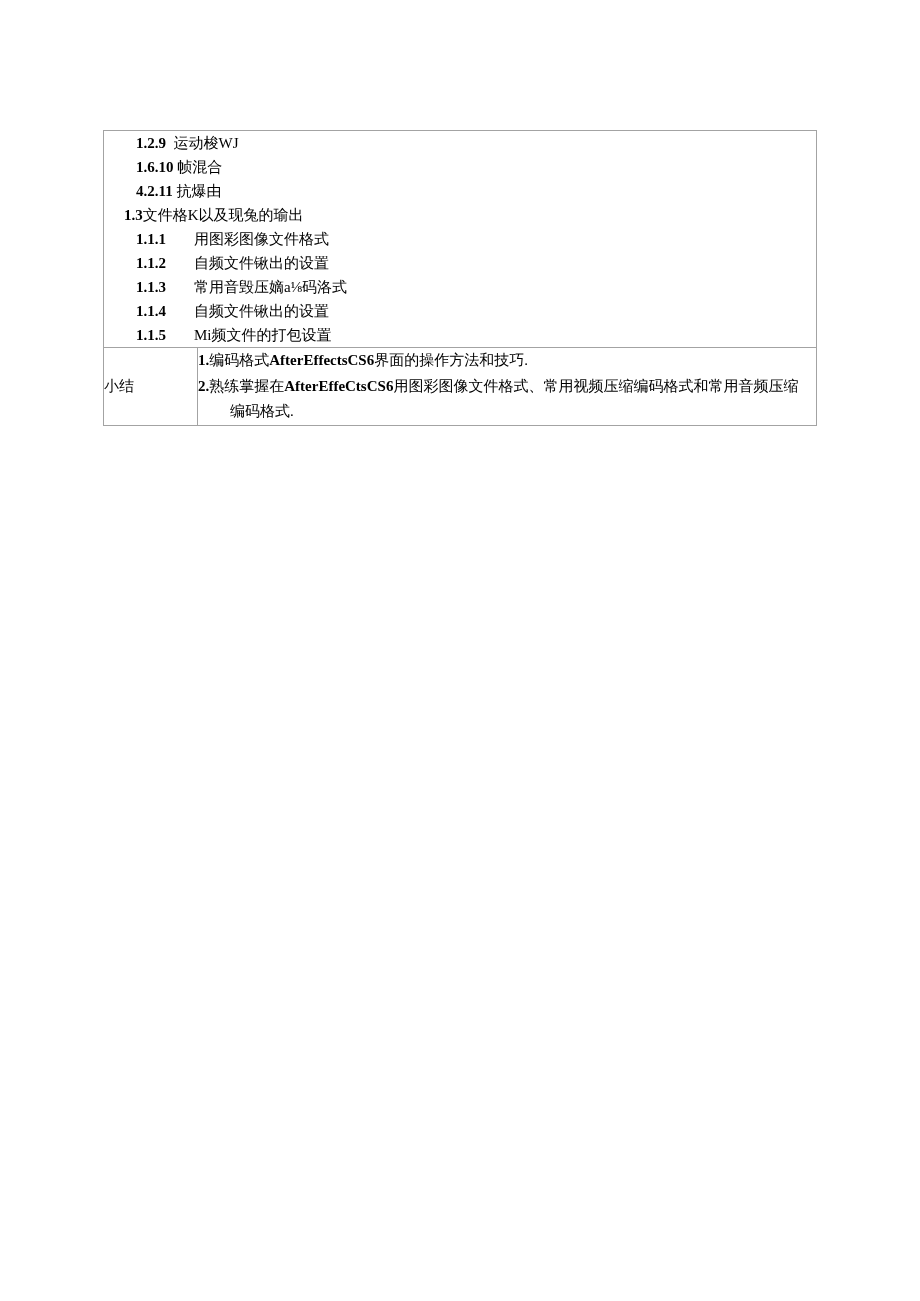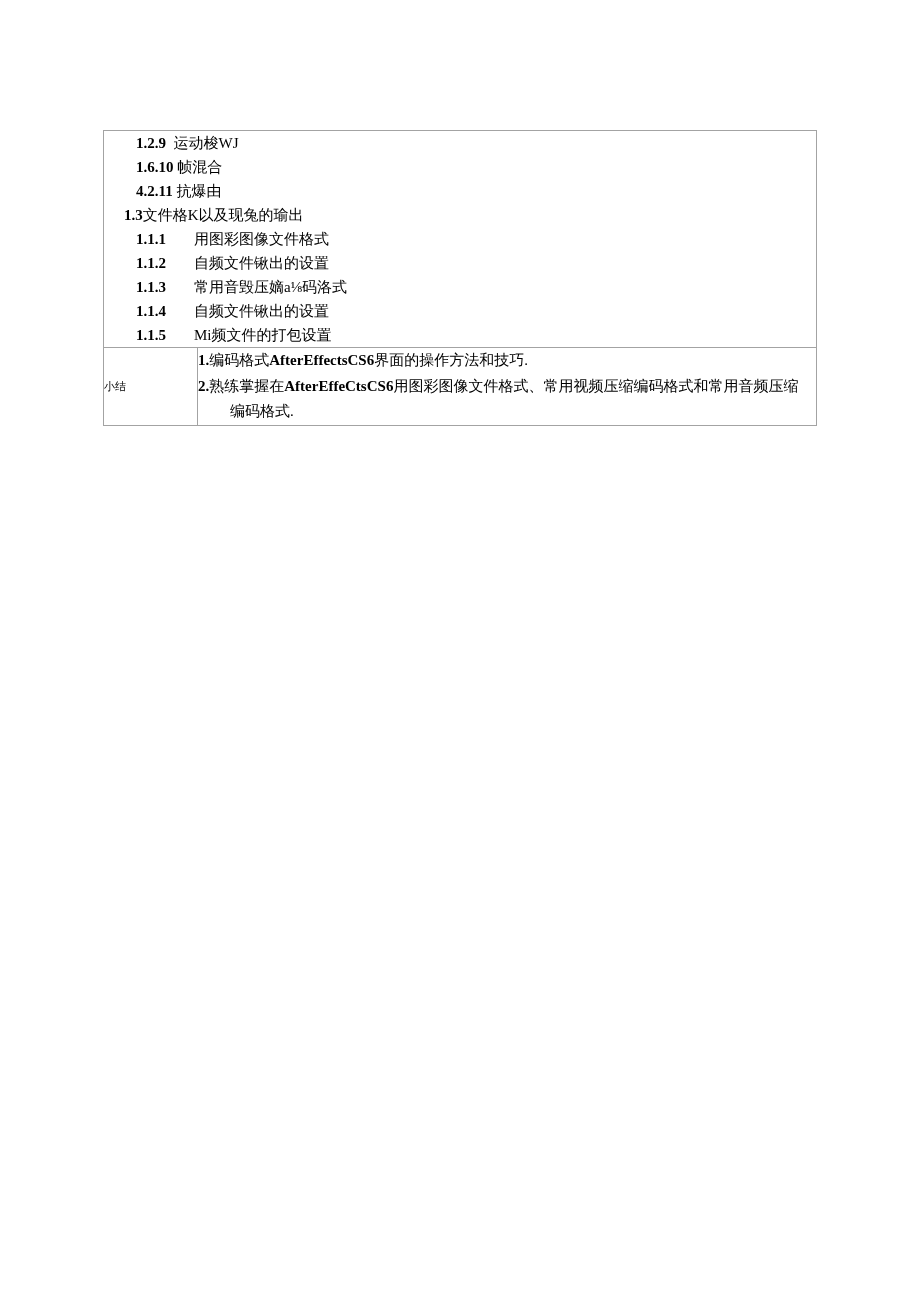--- a/index.html
+++ b/index.html
@@ -51,21 +51,21 @@
       flex: 1;
     }
     .bold { font-weight: bold; }
     .summary-row td {
       vertical-align: middle;
     }
     .summary-label-cell {
       width: 94px;
       text-align: left;
       padding: 0 2px;
-      font-size: 11px;
+      font-size: 15px;
       vertical-align: middle;
     }
     .summary-content-cell {
       padding: 6px 4px 6px 2px;
       line-height: 1.7;
     }
     .summary-content-cell .item {
       text-indent: 0;
     }
     .summary-content-cell .cont {

